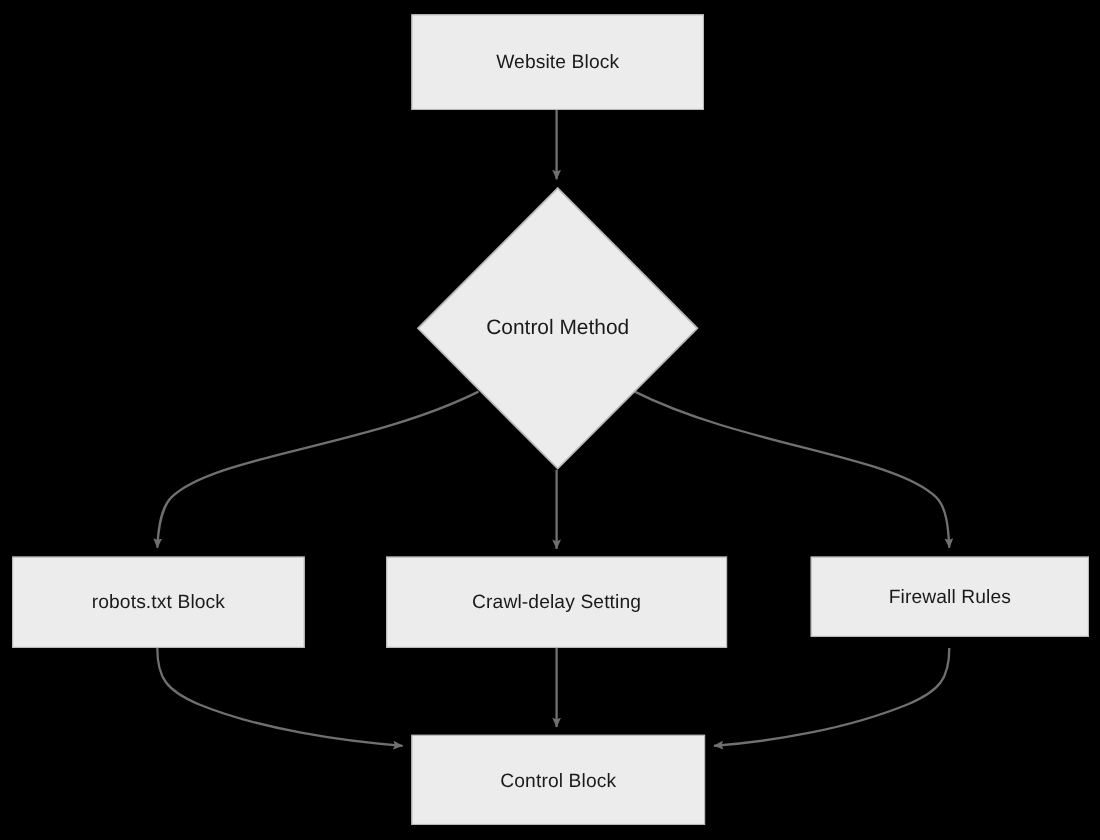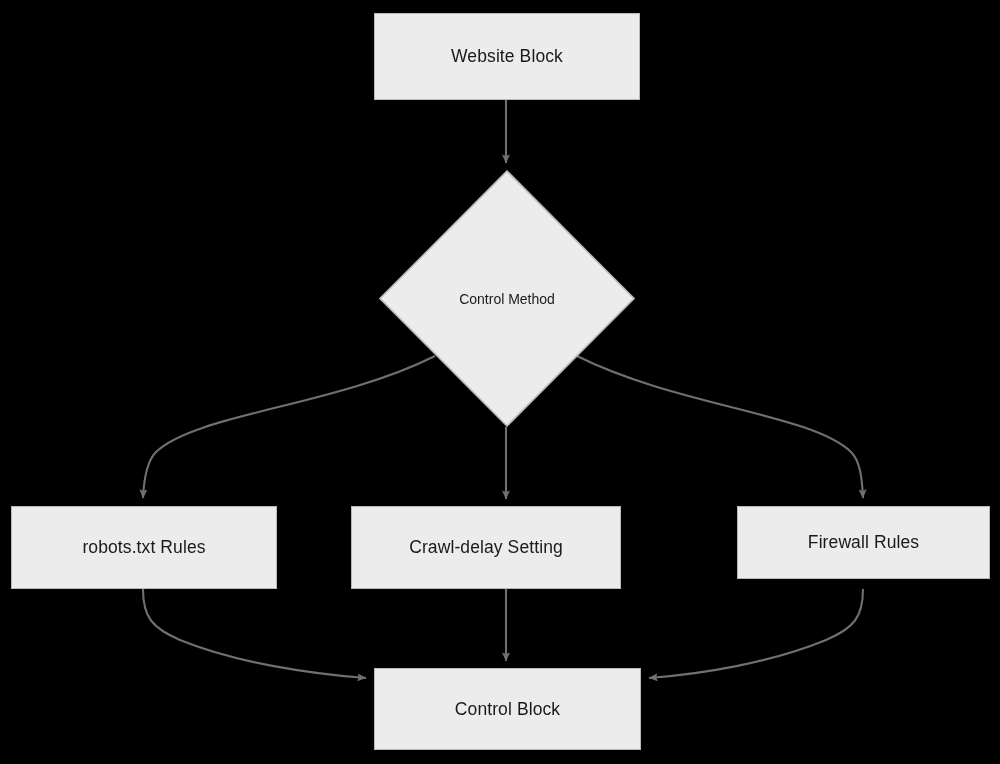--- a/index.html
+++ b/index.html
@@ -40,21 +40,21 @@
     letter-spacing: 0.1px;
     white-space: nowrap;
   }
   .decision {
     position: absolute;
     box-sizing: border-box;
     display: flex;
     align-items: center;
     justify-content: center;
     color: #1a1a1a;
-    font-size: 14px;
+    font-size: 19px;
     font-family: "Liberation Sans", sans-serif;
     white-space: nowrap;
   }
   .decision .diamond-shape {
     position: absolute;
     left: 0;
     top: 0;
     width: 100%;
     height: 100%;
   }
@@ -99,24 +99,24 @@
   </div>
 
   <div class="decision" style="left:379px; top:170px; width:256px; height:257px;">
     <svg class="diamond-shape" viewBox="0 0 256 257" preserveAspectRatio="none" xmlns="http://www.w3.org/2000/svg">
       <polygon points="128,1 255,128.5 128,256 1,128.5" fill="#ececec" stroke="#b9b9b9" stroke-width="1.6"></polygon>
     </svg>
     <span class="decision-label">Control Method</span>
   </div>
 
   <div class="node" style="left:11px; top:506px; width:266px; height:83px;">
-    <span class="node-label">robots.txt Rules</span>
+    <span class="node-label">robots.txt Block</span>
   </div>
 
-  <div class="node" style="left:351px; top:506px; width:270px; height:83px;">
+  <div class="node" style="left:351px; top:506px; width:310px; height:83px;">
     <span class="node-label">Crawl-delay Setting</span>
   </div>
 
   <div class="node" style="left:737px; top:506px; width:253px; height:73px;">
     <span class="node-label">Firewall Rules</span>
   </div>
 
   <div class="node" style="left:374px; top:668px; width:267px; height:82px;">
     <span class="node-label">Control Block</span>
   </div>

